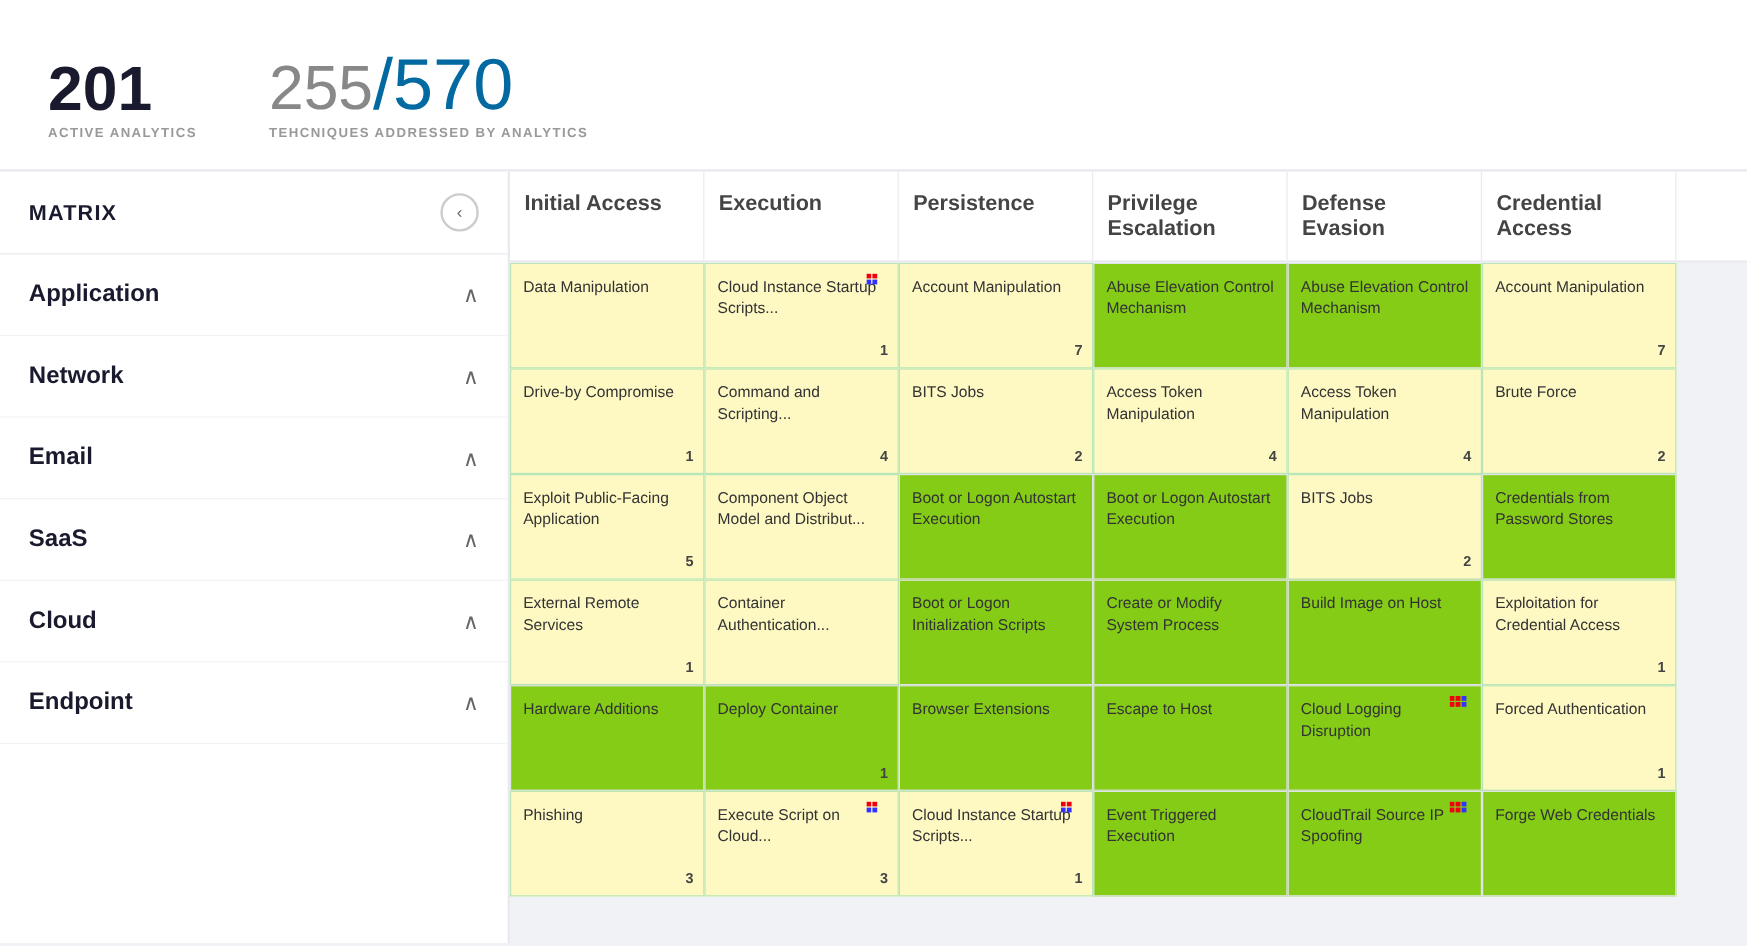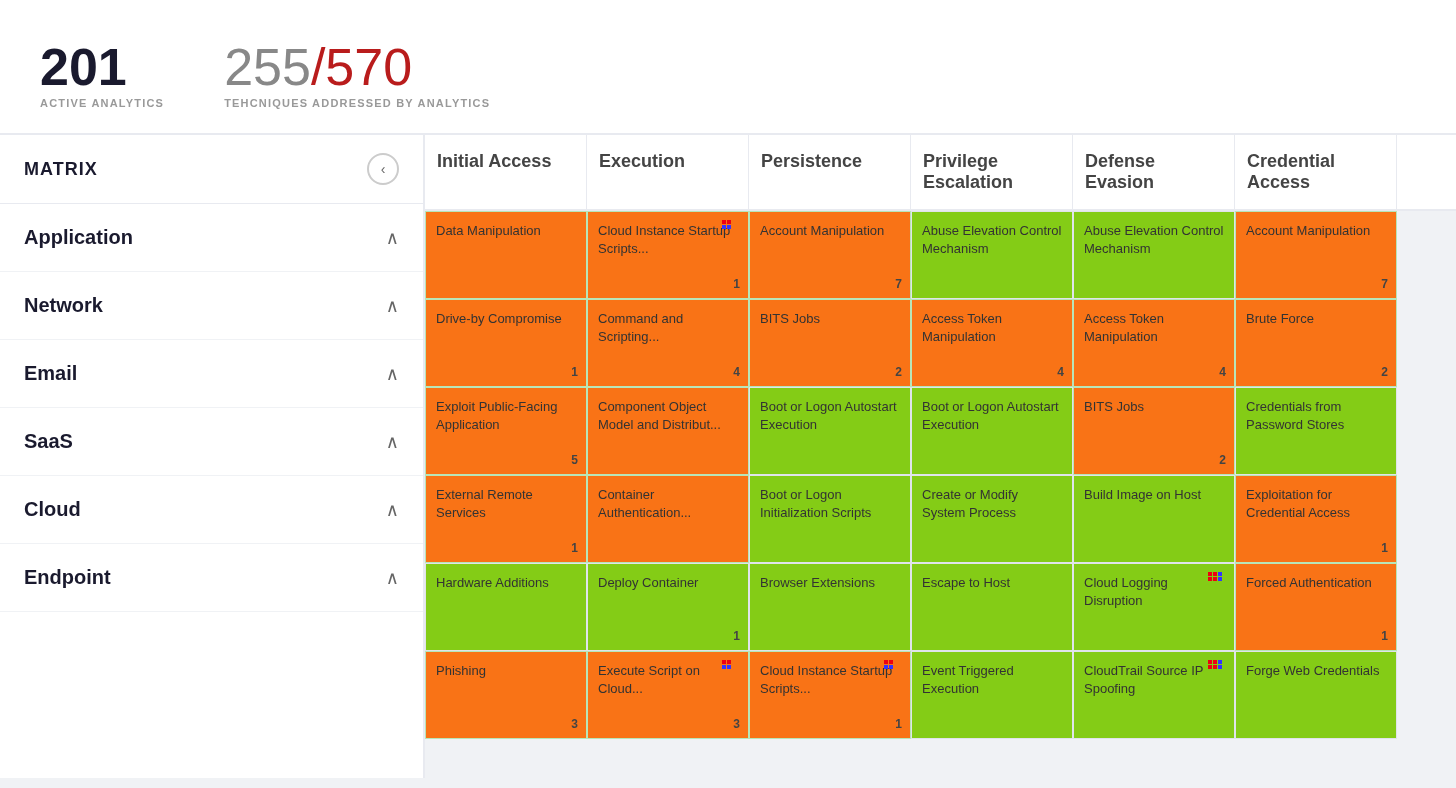--- a/index.html
+++ b/index.html
@@ -116,21 +116,21 @@
       min-height: 88px;
       border: 1px solid #e0e4ea;
       background: #84cc16;
       padding: 10px 10px 6px 10px;
       position: relative;
       font-size: 13px;
       color: #333;
       line-height: 1.35;
     }
     .matrix-cell.green {
-      background: #f97316;
+      background: #fef9c3;
       border-color: #b8e6b8;
     }
     .matrix-cell .badge {
       position: absolute;
       bottom: 6px;
       right: 8px;
       font-size: 12px;
       font-weight: 700;
       color: #444;
     }
@@ -147,21 +147,21 @@
 </head>
 <body>
 
 <div class="top-bar">
   <div class="stat-block">
     <div class="stat-number">201</div>
     <div class="stat-label">ACTIVE ANALYTICS</div>
   </div>
   <div class="stat-block">
     <div class="stat-number">
-      <span id="tech-count">255</span><span id="tech-total" style="font-size:52px;font-weight:400;color:#b91c1c">/570</span>
+      <span id="tech-count">255</span><span id="tech-total" style="font-size:60px;font-weight:400;color:#0369a1">/570</span>
     </div>
     <div class="stat-label">TEHCNIQUES ADDRESSED BY ANALYTICS</div>
   </div>
 </div>
 
 <div class="main-layout">
 
   <div class="sidebar">
     <div class="sidebar-header">
       <span class="sidebar-title">MATRIX</span>

